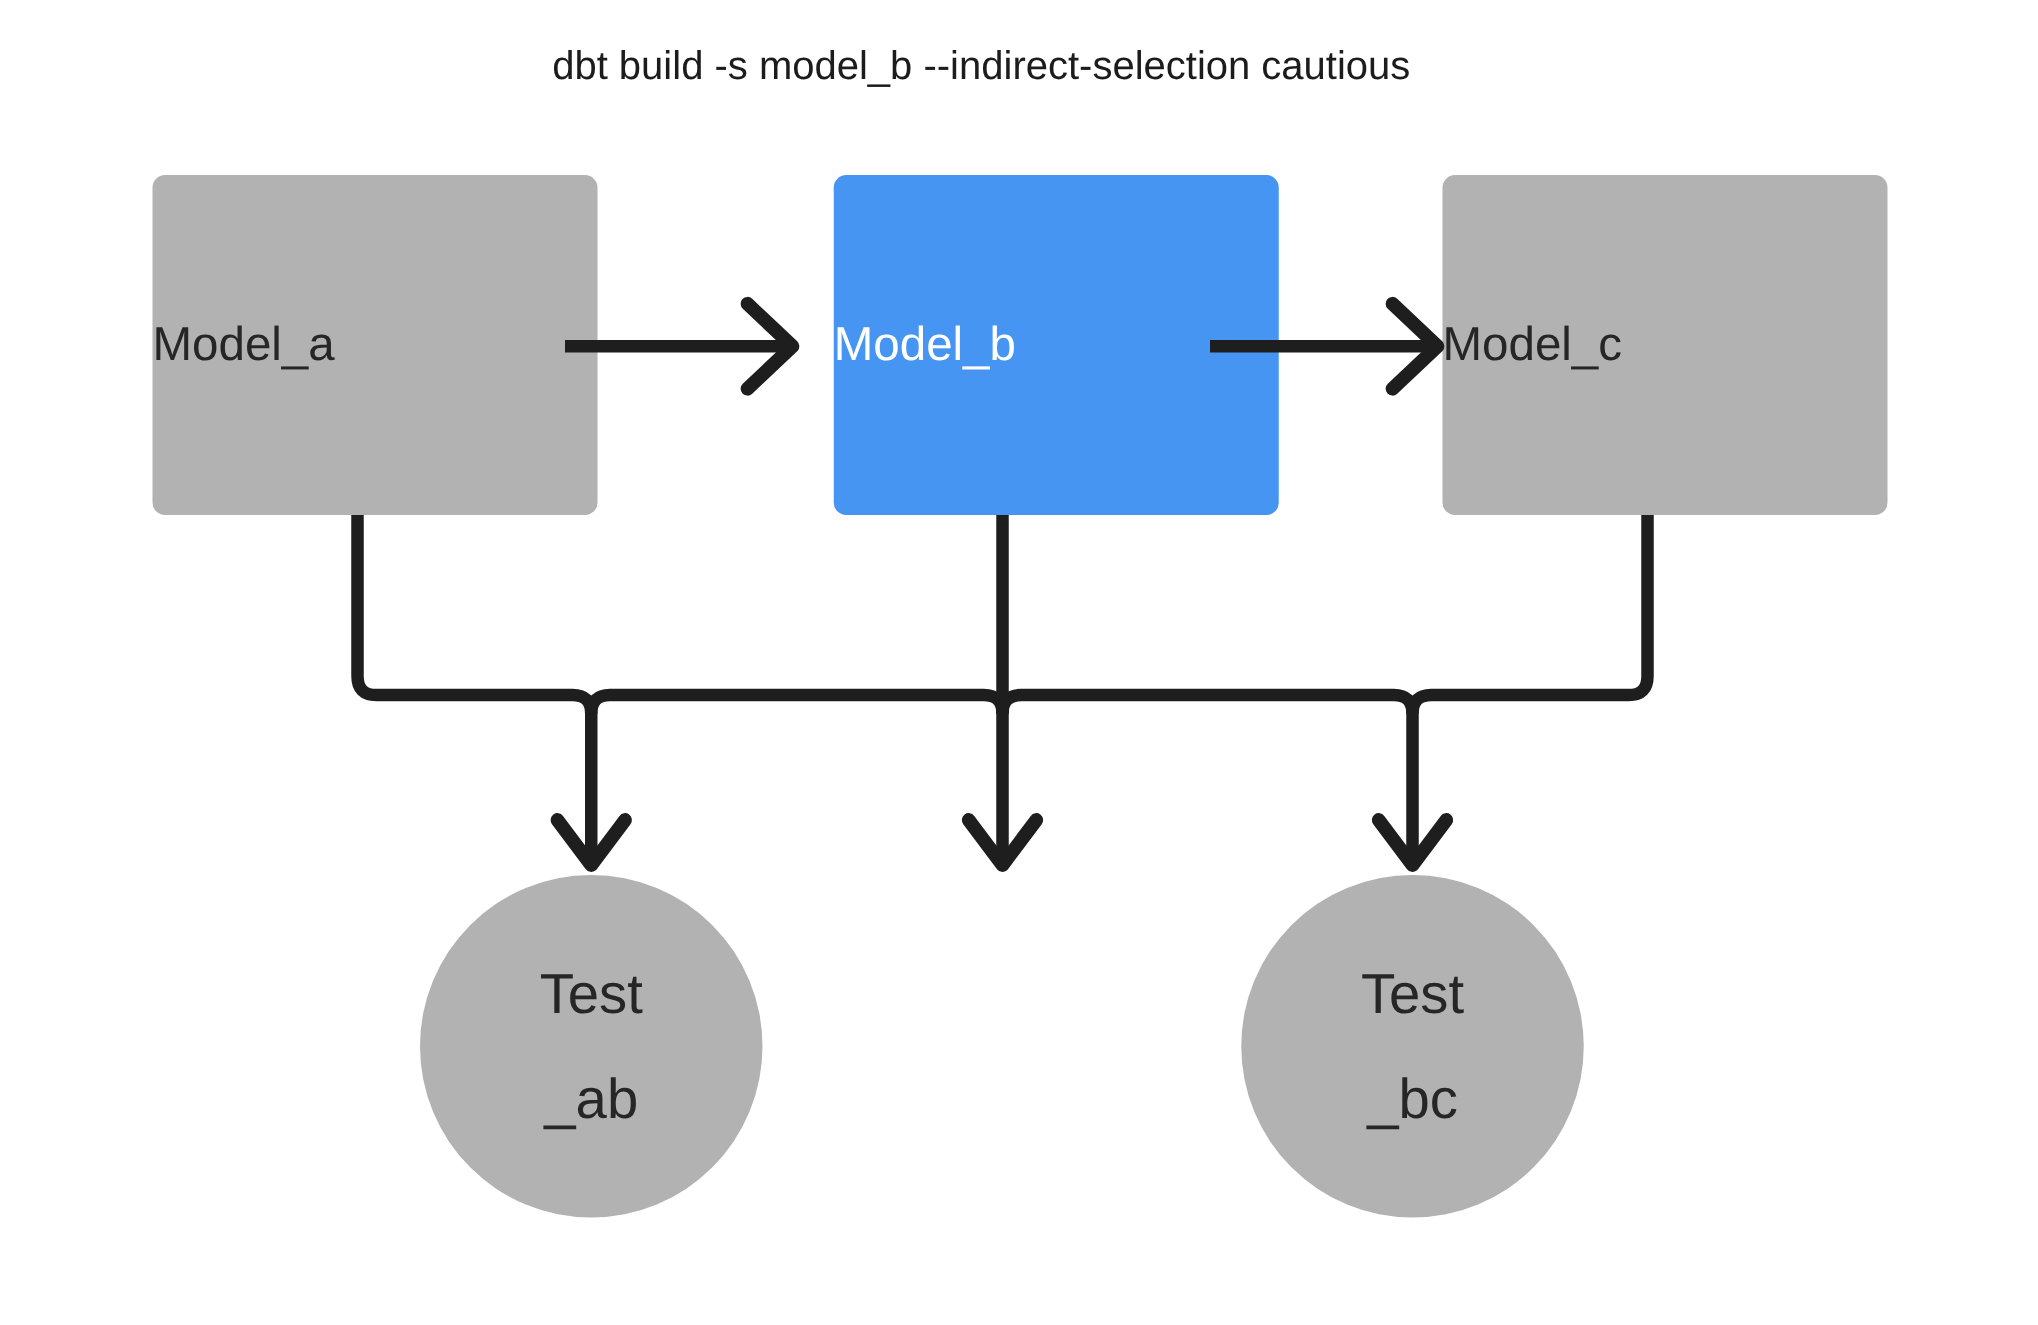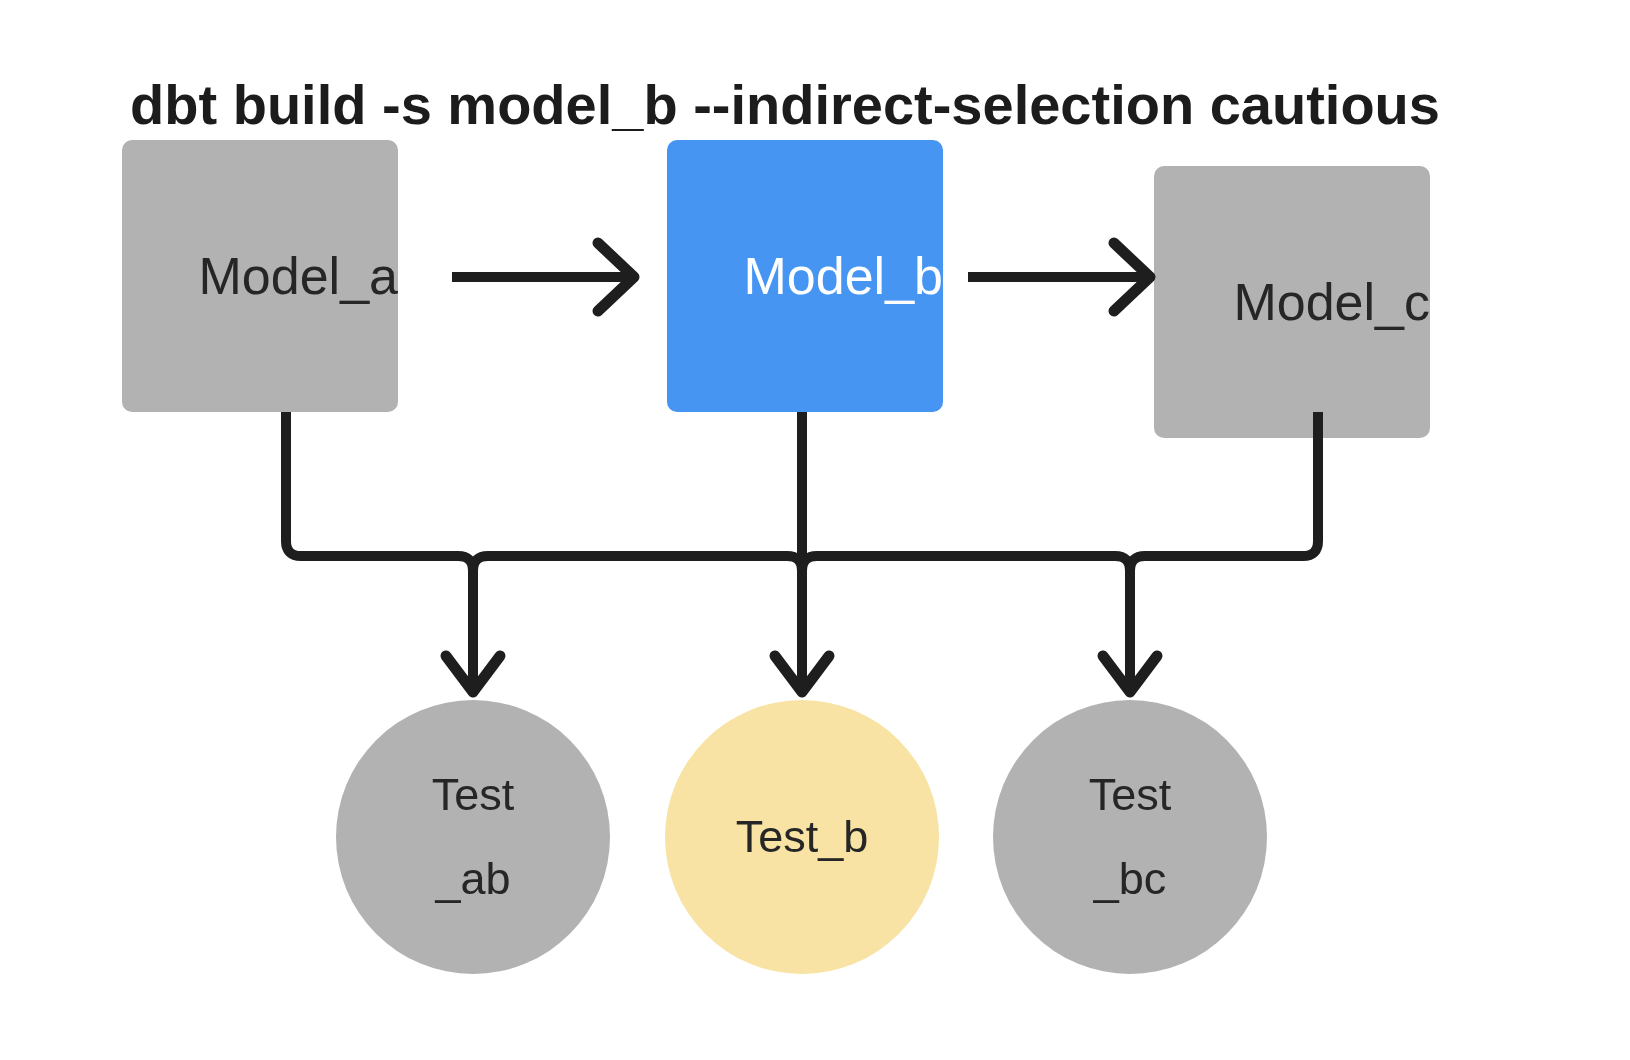--- a/index.html
+++ b/index.html
@@ -16,43 +16,42 @@
   .canvas{
     position:relative;
     width:1630px;height:1060px;
     background:var(--bg);
     overflow:hidden;
   }
   .title{
     position:absolute;
     left:0;top:34px;width:1570px;
     text-align:center;
-    font-size:56px;
-    font-weight:700;
+    font-size:32px;
+    font-weight:400;
     color:#1c1c1c;
     letter-spacing:0;
-    margin-top:38px;
   }
   .model-box{
     position:absolute;
     top:140px;
-    width:276px;height:272px;
+    width:356px;height:272px;
     border-radius:10px;
-    display:flex;align-items:center;justify-content:flex-end;
-    font-size:52px;font-weight:500;
+    display:flex;align-items:center;justify-content:flex-start;
+    font-size:38px;font-weight:500;
     color:var(--text-dark);
     background:var(--node-gray);
   }
   .model-box.selected{
     background:var(--node-blue);
     color:var(--text-light);
   }
   #model-a{left:122px;}
   #model-b{left:667px;}
-  #model-c{left:1154px;margin-top:26px;}
+  #model-c{left:1154px;}
   .test-circle{
     position:absolute;
     top:700px;
     width:274px;height:274px;
     border-radius:50%;
     display:flex;flex-direction:column;align-items:center;justify-content:center;
     font-size:45px;font-weight:500;
     line-height:84px;
     color:var(--text-dark);
     background:var(--node-gray);
@@ -109,21 +108,18 @@
 
     <path class="head" d="M446 656 L473 692 L500 656"></path>
     <path class="head" d="M775 656 L802 692 L829 656"></path>
     <path class="head" d="M1103 656 L1130 692 L1157 656"></path>
   </svg>
 
   <div class="test-circle" id="test-ab">
     <span>Test</span>
     <span>_ab</span>
   </div>
-  <div class="test-circle highlighted" id="test-b">
-    <span>Test_b</span>
-  </div>
   <div class="test-circle" id="test-bc">
     <span>Test</span>
     <span>_bc</span>
   </div>
 
 </div>
 
 </body></html>

